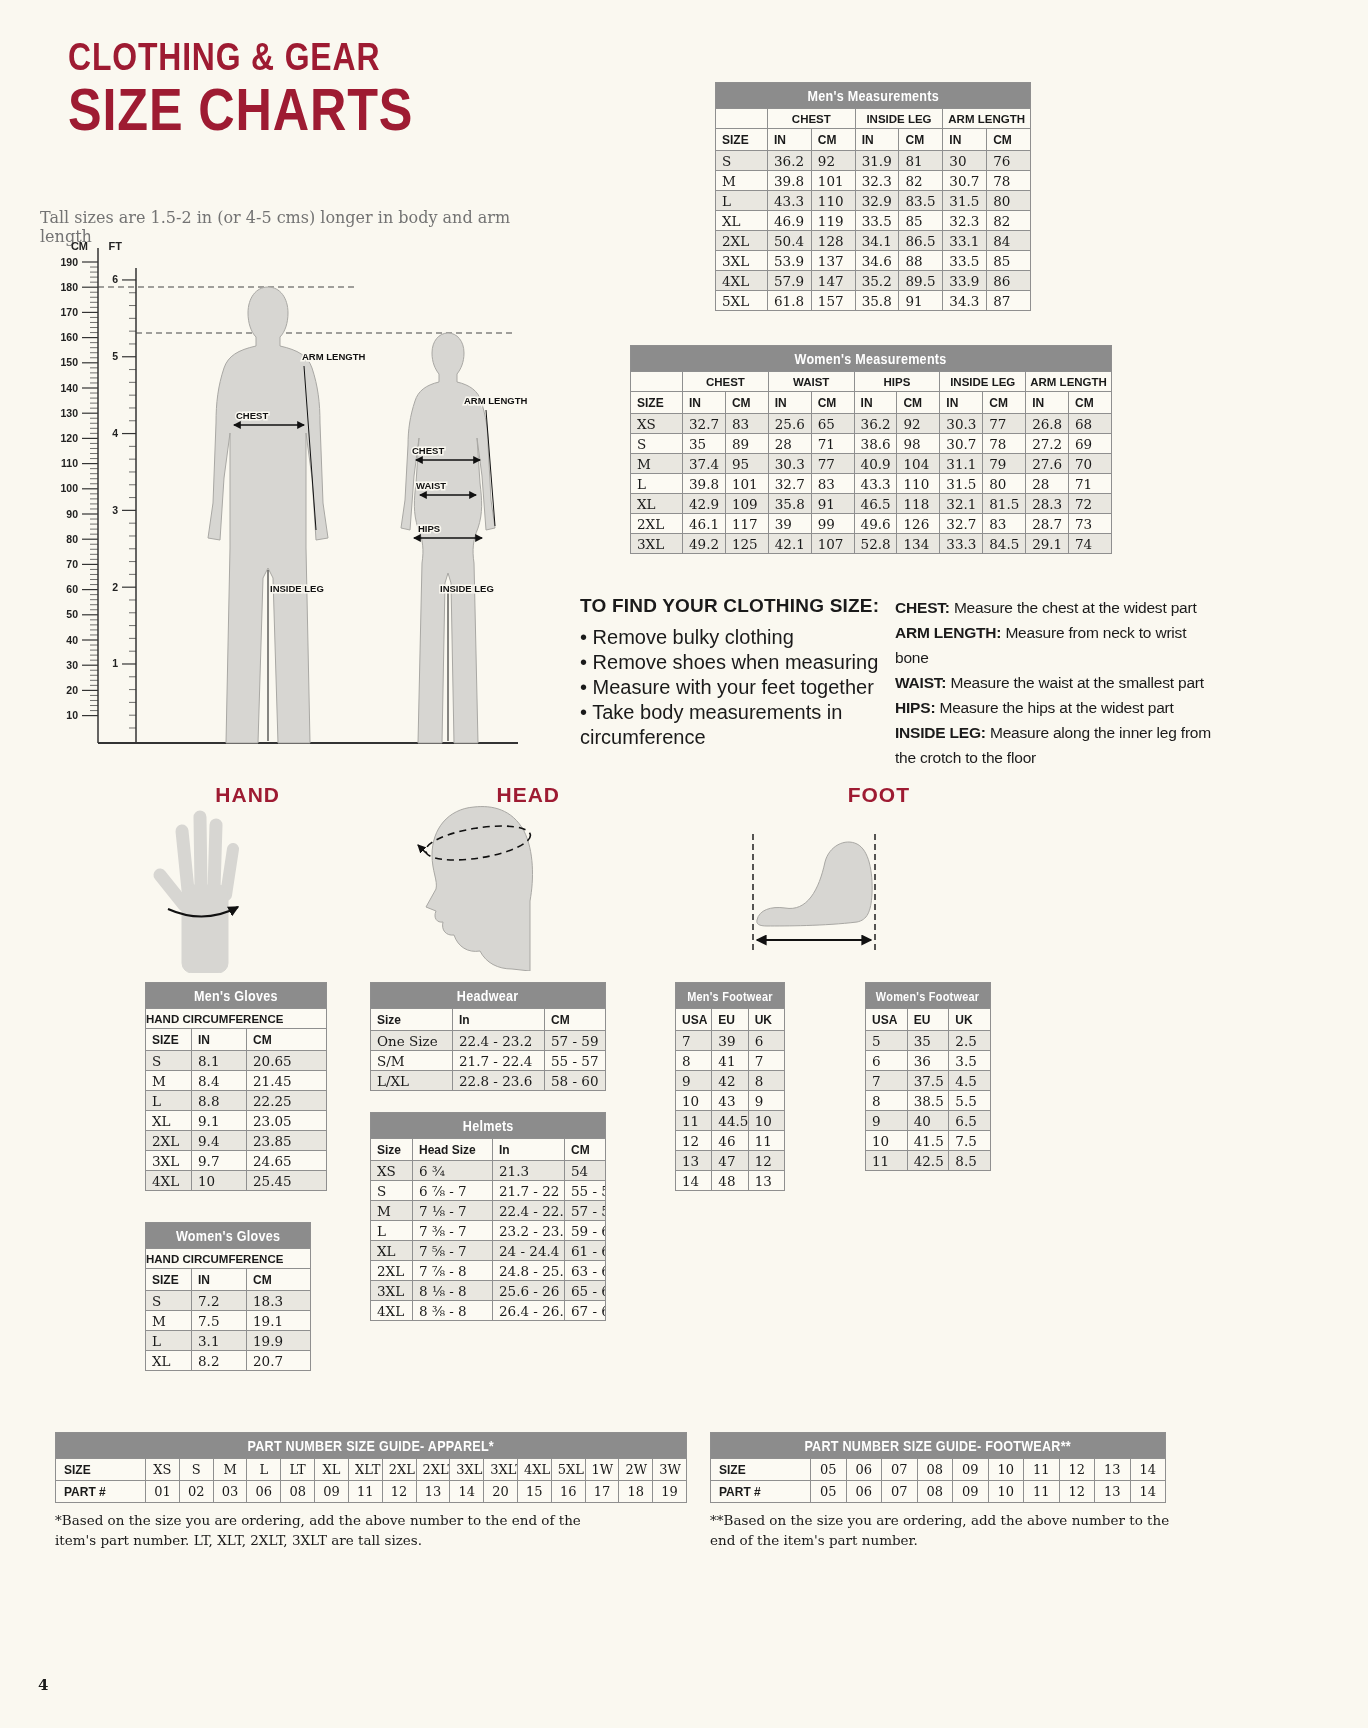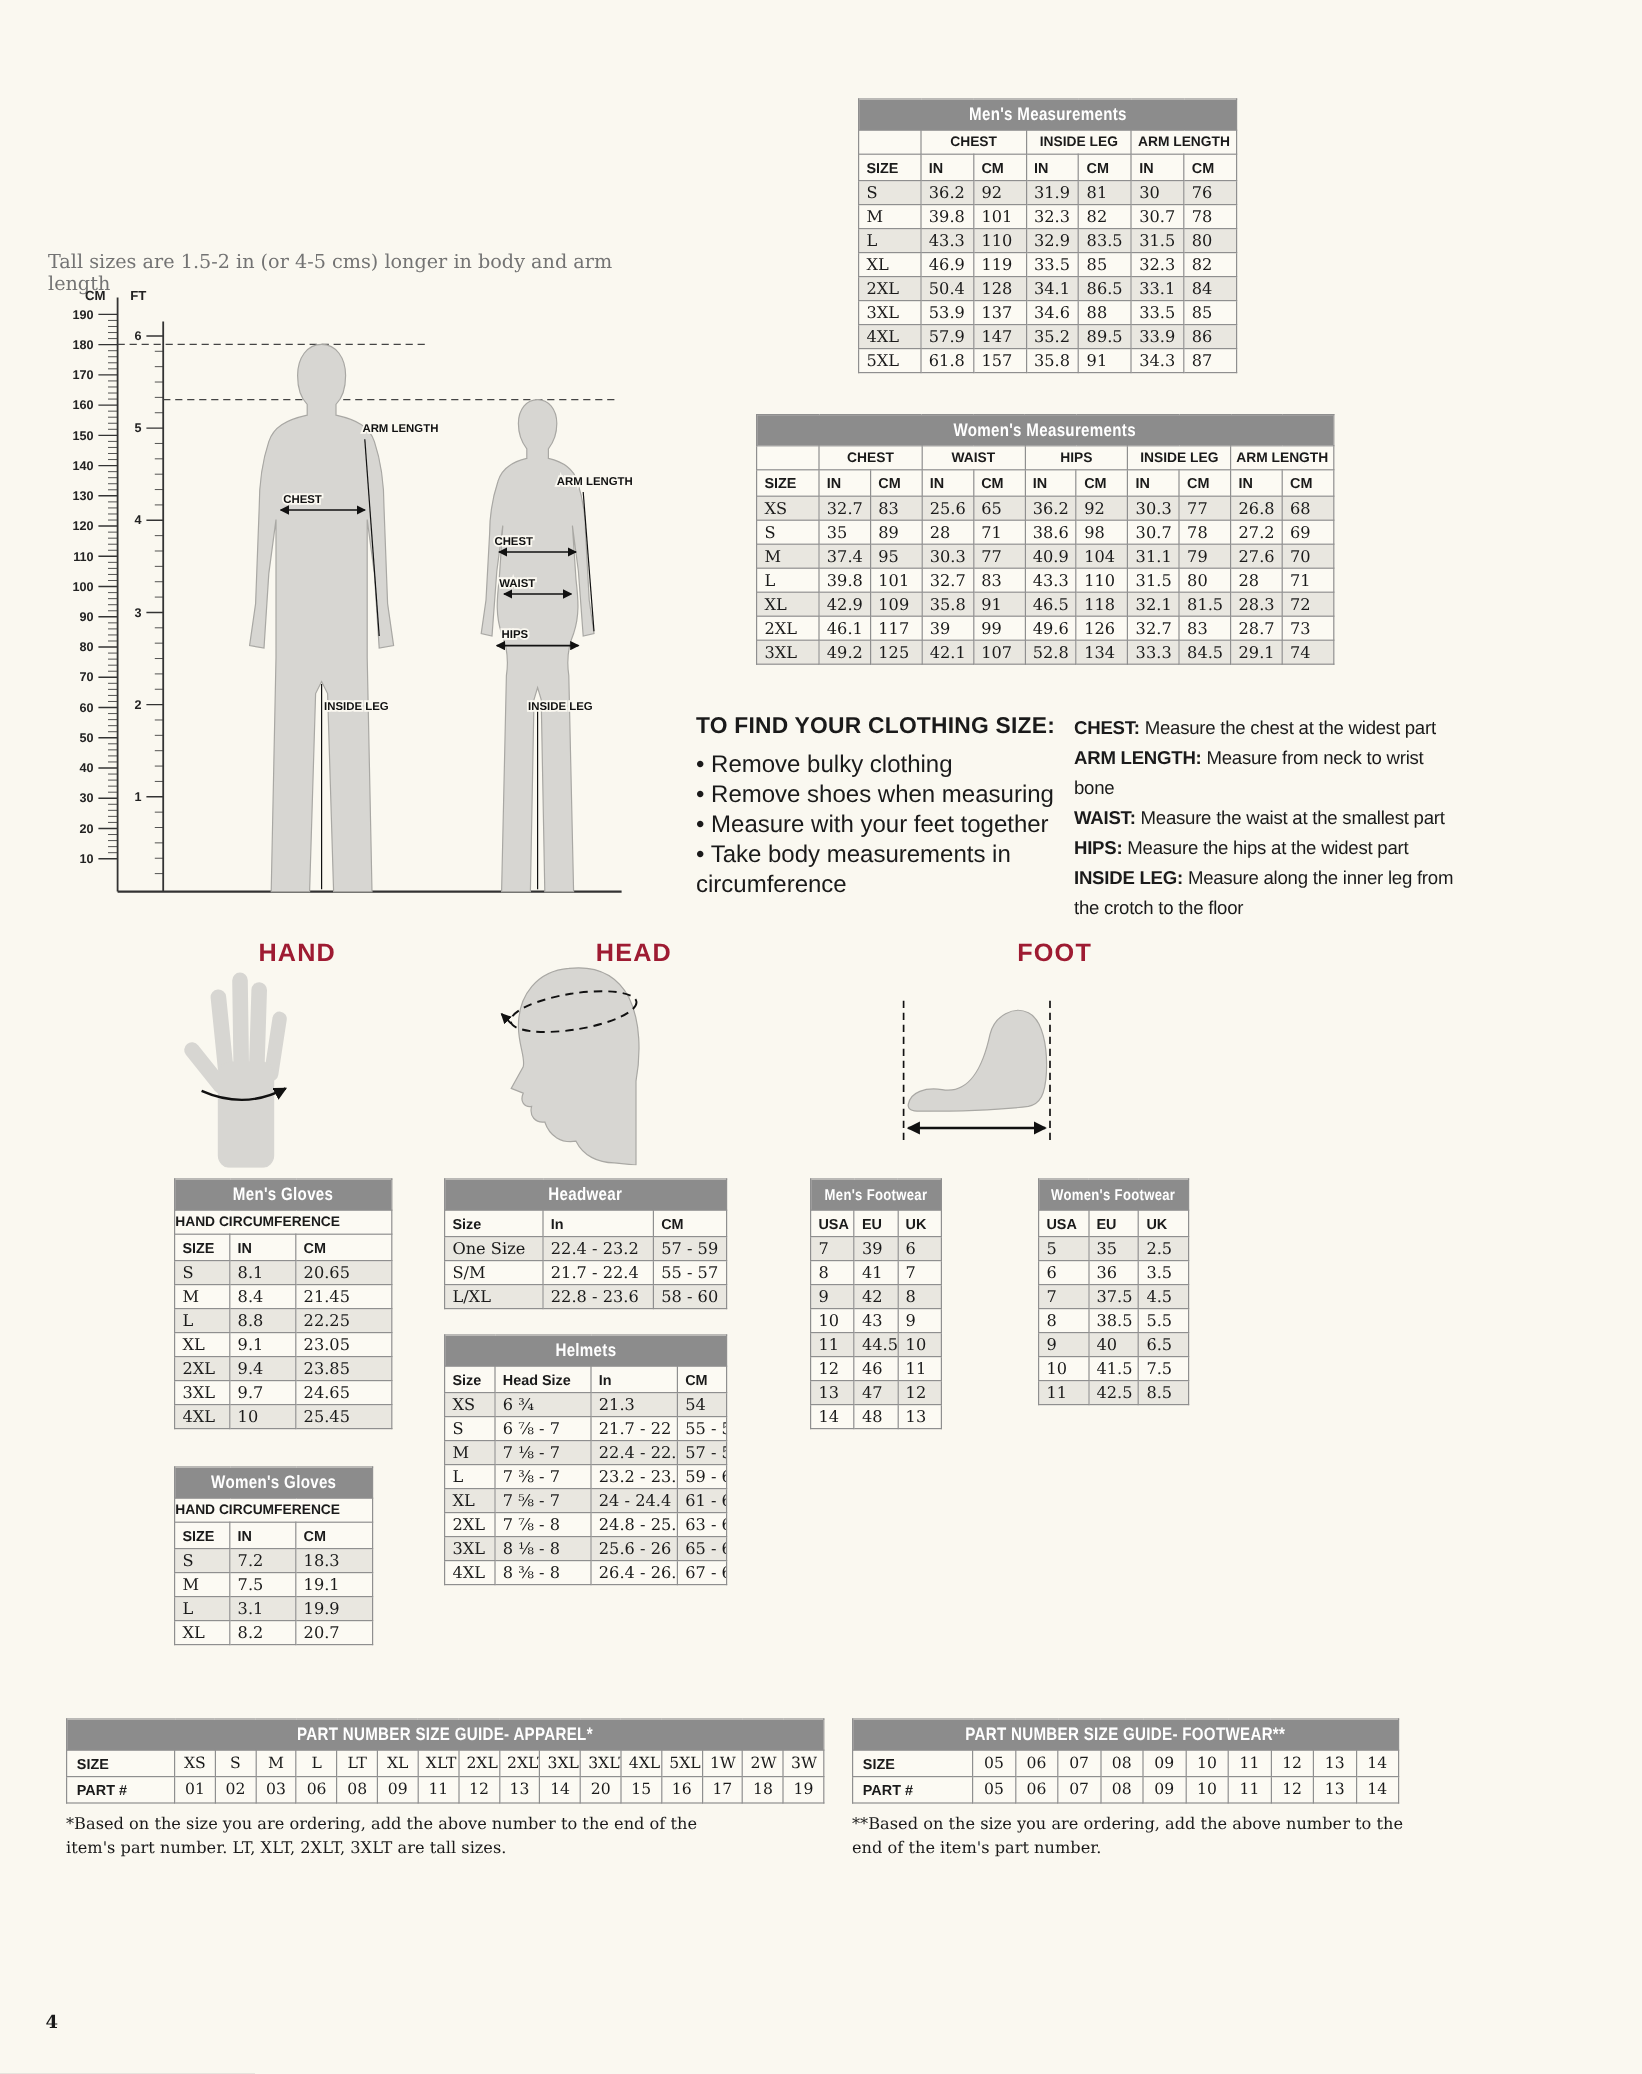--- a/index.html
+++ b/index.html
@@ -53,20 +53,24 @@
 
   svg text.fig-label{font-family:"Liberation Sans",sans-serif;font-size:9.5px;font-weight:700;
                      paint-order:stroke;stroke:#FAF8F0;stroke-width:3px;fill:#111}
   svg text.ruler-head{font-family:"Liberation Sans",sans-serif;font-size:11px;font-weight:700;fill:#222}
 </style>
 </head>
 <body>
 
 <div class="page">
 
+  <div class="abs brand">
+    <div class="l1"><span class="cx">CLOTHING &amp; GEAR</span></div>
+    <div class="l2"><span class="cx">SIZE CHARTS</span></div>
+  </div>
   <div class="abs tallnote">Tall sizes are 1.5-2 in (or 4-5 cms) longer in body and arm length</div>
 
   <svg class="abs" style="left:58px;top:238px" width="470" height="520" viewBox="0 0 470 520">
     <defs>
       <marker id="ah" viewBox="0 0 8 8" refX="7" refY="4" markerWidth="6" markerHeight="6" orient="auto-start-reverse">
         <path d="M0,0 L8,4 L0,8 z" fill="#111"></path>
       </marker>
     </defs>
     <text class="ruler-head" x="30" y="12" text-anchor="end">CM</text>
     <text class="ruler-head" x="64" y="12" text-anchor="end">FT</text>

